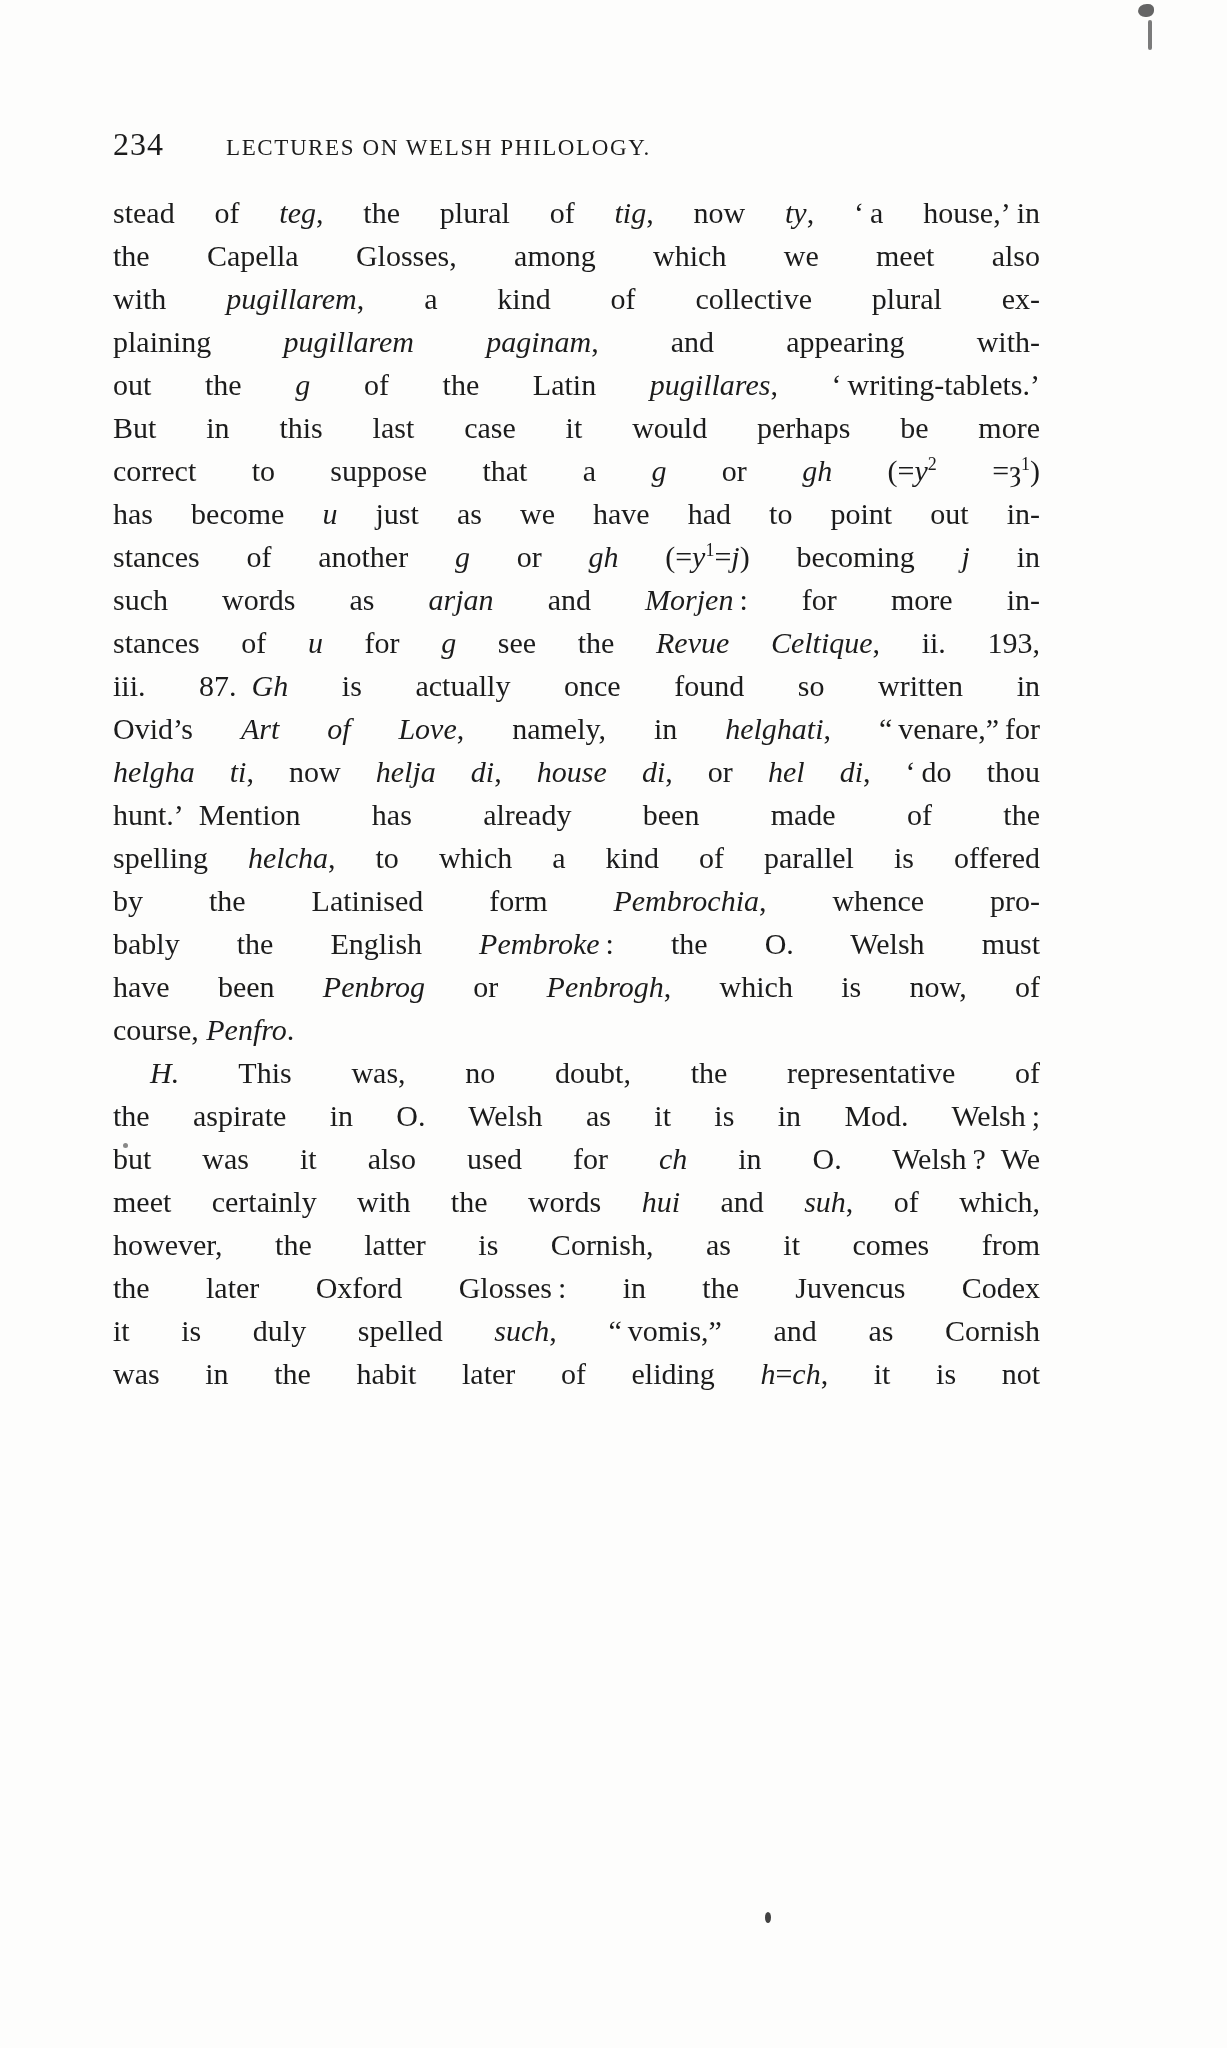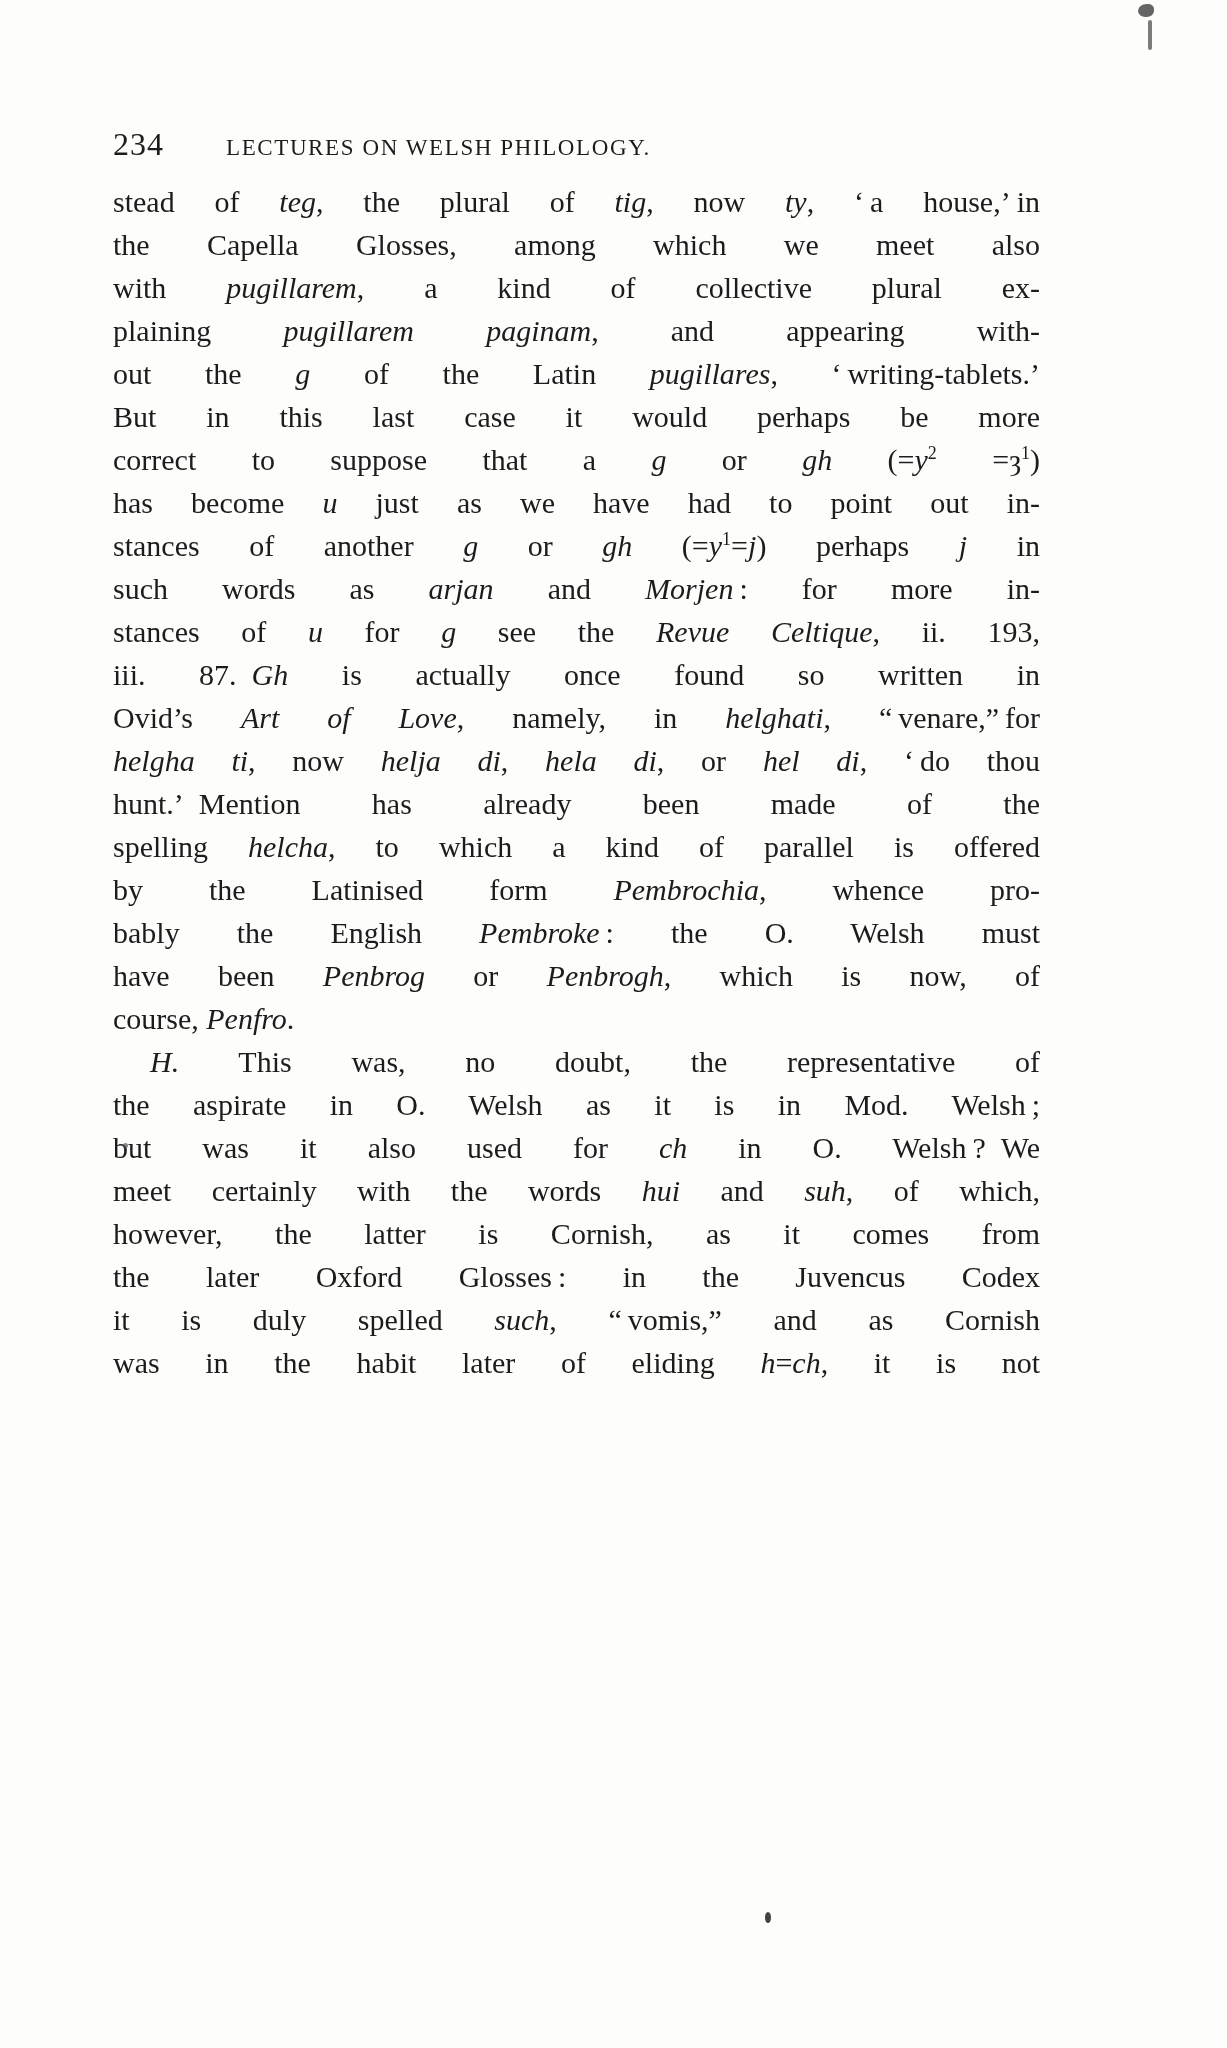--- a/index.html
+++ b/index.html
@@ -8,21 +8,21 @@
     width:1227px;height:2048px;
     background:#fdfdfc;
     color:#1c1c1c;
     font-family:"Liberation Serif","DejaVu Serif",serif;
     overflow:hidden;
   }
   .content{position:absolute;left:113px;top:126px;width:927px;}
   .header{display:flex;align-items:baseline;}
   .pageno{font-size:32px;letter-spacing:1px;}
   .running-title{margin-left:62px;font-size:23px;letter-spacing:1.6px;font-weight:400;}
-  .textblock{margin-top:17px;}
+  .textblock{margin-top:28px;}
   .line{
     font-size:30px;
     line-height:43px;
     text-align:justify;
     text-align-last:justify;
     -moz-text-align-last:justify;
   }
   .line.short{text-align-last:left;-moz-text-align-last:left;}
   .line.indent{text-indent:37px;}
   .it{font-style:italic;}
@@ -40,26 +40,26 @@
     </div>
     <div class="textblock">
         <div class="line"><span>stead of </span><span class="it">teg</span><span>, the plural of </span><span class="it">tig</span><span>, now </span><span class="it">ty</span><span>, ‘ a house,’ in</span></div>
         <div class="line"><span>the Capella Glosses, among which we meet also</span></div>
         <div class="line"><span>with </span><span class="it">pugillarem</span><span>, a kind of collective plural ex-</span></div>
         <div class="line"><span>plaining </span><span class="it">pugillarem paginam</span><span>, and appearing with-</span></div>
         <div class="line"><span>out the </span><span class="it">g</span><span> of the Latin </span><span class="it">pugillares</span><span>, ‘ writing-tablets.’</span></div>
         <div class="line"><span>But in this last case it would perhaps be more</span></div>
         <div class="line"><span>correct to suppose that a </span><span class="it">g</span><span> or </span><span class="it">gh</span><span> (=</span><span class="it">y</span><span class="sup">2</span><span> =ȝ</span><span class="sup">1</span><span>)</span></div>
         <div class="line"><span>has become </span><span class="it">u</span><span> just as we have had to point out in-</span></div>
-        <div class="line"><span>stances of another </span><span class="it">g</span><span> or </span><span class="it">gh</span><span> (=</span><span class="it">y</span><span class="sup">1</span><span>=</span><span class="it">j</span><span>) perhaps </span><span class="it">j</span><span> in</span></div>
+        <div class="line"><span>stances of another </span><span class="it">g</span><span> or </span><span class="it">gh</span><span> (=</span><span class="it">y</span><span class="sup">1</span><span>=</span><span class="it">j</span><span>) becoming </span><span class="it">j</span><span> in</span></div>
         <div class="line"><span>such words as </span><span class="it">arjan</span><span> and </span><span class="it">Morjen</span><span> : for more in-</span></div>
         <div class="line"><span>stances of </span><span class="it">u</span><span> for </span><span class="it">g</span><span> see the </span><span class="it">Revue Celtique</span><span>, ii. 193,</span></div>
         <div class="line"><span>iii. 87. </span><span class="it">Gh</span><span> is actually once found so written in</span></div>
         <div class="line"><span>Ovid’s </span><span class="it">Art of Love</span><span>, namely, in </span><span class="it">helghati</span><span>, “ venare,” for</span></div>
-        <div class="line"><span class="it">helgha ti</span><span>, now </span><span class="it">helja di</span><span>, </span><span class="it">hela di</span><span>, or </span><span class="it">hel di</span><span>, ‘ do thou</span></div>
+        <div class="line"><span class="it">helgha ti</span><span>, now </span><span class="it">helja di</span><span>, </span><span class="it">house di</span><span>, or </span><span class="it">hel di</span><span>, ‘ do thou</span></div>
         <div class="line"><span>hunt.’ Mention has already been made of the</span></div>
         <div class="line"><span>spelling </span><span class="it">helcha</span><span>, to which a kind of parallel is offered</span></div>
         <div class="line"><span>by the Latinised form </span><span class="it">Pembrochia</span><span>, whence pro-</span></div>
         <div class="line"><span>bably the English </span><span class="it">Pembroke</span><span> : the O. Welsh must</span></div>
         <div class="line"><span>have been </span><span class="it">Penbrog</span><span> or </span><span class="it">Penbrogh</span><span>, which is now, of</span></div>
         <div class="line short"><span>course, </span><span class="it">Penfro</span><span>.</span></div>
         <div class="line indent"><span class="it">H.</span><span> This was, no doubt, the representative of</span></div>
         <div class="line"><span>the aspirate in O. Welsh as it is in Mod. Welsh ;</span></div>
         <div class="line"><span>but was it also used for </span><span class="it">ch</span><span> in O. Welsh ? We</span></div>
         <div class="line"><span>meet certainly with the words </span><span class="it">hui</span><span> and </span><span class="it">suh</span><span>, of which,</span></div>

